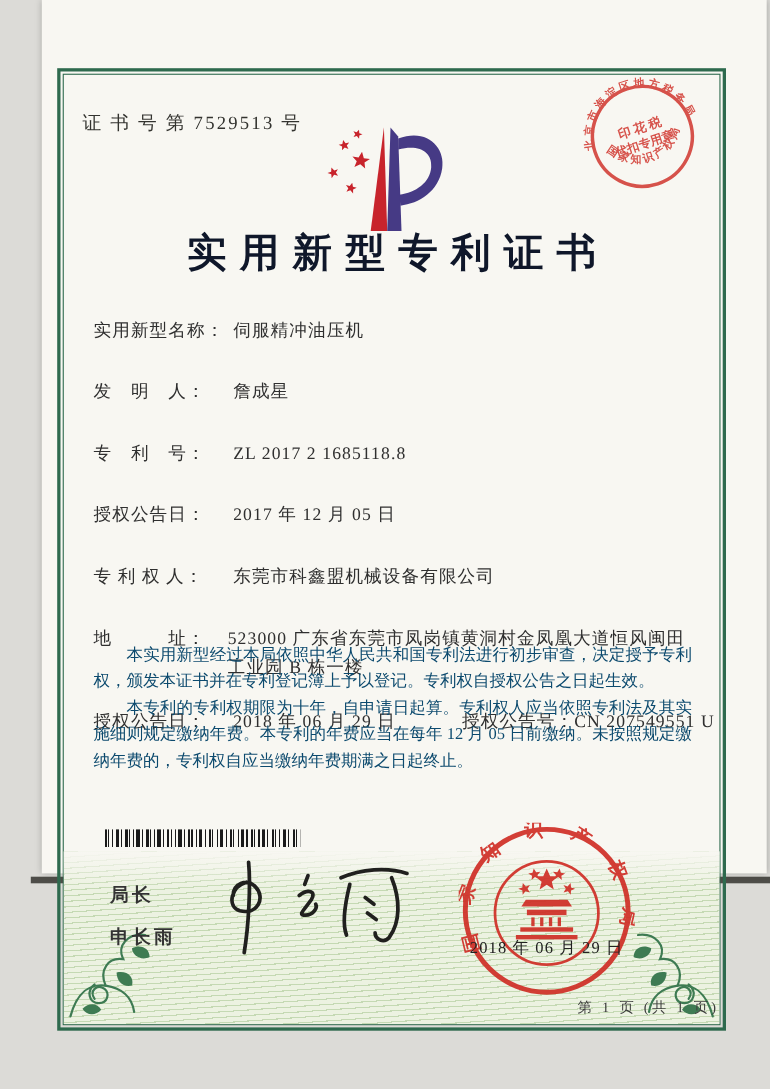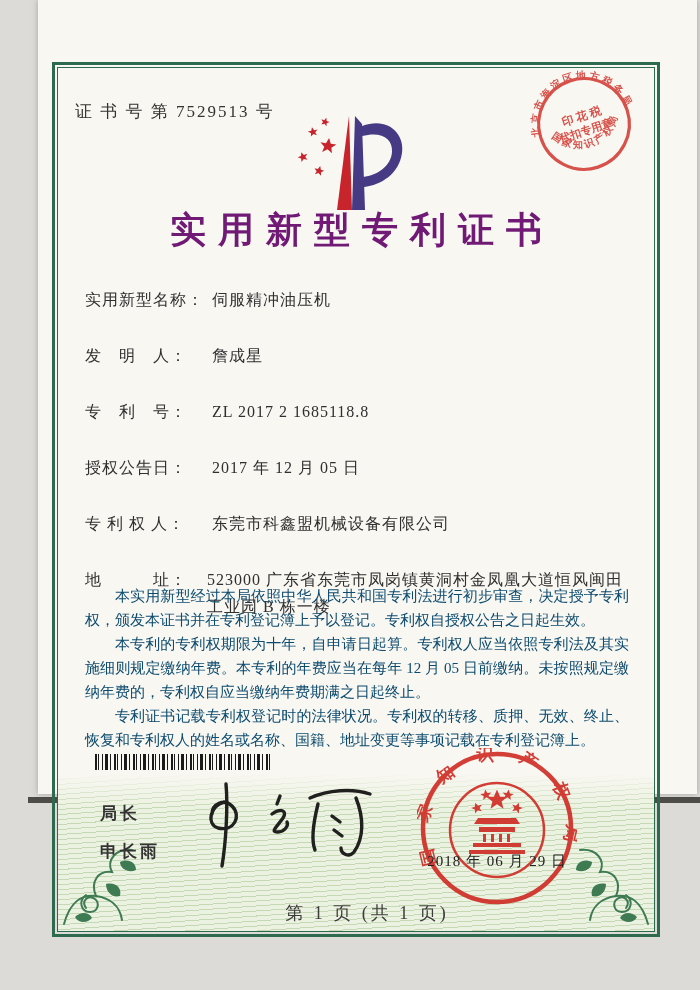--- a/index.html
+++ b/index.html
@@ -13,21 +13,21 @@
   .frame-inner{position:absolute;inset:2px;border:1px solid #2e6a4e;}
   .content{position:absolute;inset:0;}
 
   .cert-number{position:absolute;left:17px;top:32px;font-size:17px;letter-spacing:2px;color:#33332f;}
 
   .logo{position:absolute;left:234px;top:40px;width:120px;height:110px;}
 
   .tax-stamp{position:absolute;left:468px;top:-2px;width:116px;height:116px;transform:rotate(-18deg);opacity:.88;}
 
   .title{position:absolute;left:0;right:0;top:138px;text-align:center;font-size:36px;font-weight:bold;
-         letter-spacing:12px;text-indent:12px;color:#701a75;}
+         letter-spacing:12px;text-indent:12px;color:#0f172a;}
 
   .fields{position:absolute;left:27px;right:25px;top:222px;font-size:16px;letter-spacing:1px;}
   .frow{margin-bottom:35px;white-space:nowrap;}
   .flabel{display:inline-block;width:122px;}
   .addr-line2{margin-left:122px;margin-top:6px;}
   .frow.addr{margin-bottom:28px;}
   .grant-row{position:relative;white-space:nowrap;}
   .grant-right{position:absolute;left:335px;top:0;}
 
   .paragraphs{position:absolute;left:27px;right:25px;top:516px;font-size:15px;line-height:24px;
@@ -50,21 +50,21 @@
   .signer{position:absolute;left:42px;top:28px;font-family:"Liberation Sans","DejaVu Sans",sans-serif;
           font-weight:bold;font-size:17px;color:#333;letter-spacing:3px;}
   .signer .line{margin-bottom:15px;font-family:Liberation Serif, serif;}
   .signature-svg{position:absolute;left:128px;top:-2px;width:220px;height:104px;}
   .cnipa-seal{position:absolute;left:359px;top:-26px;width:160px;height:160px;opacity:.9;}
   .seal-date{position:absolute;left:349px;top:78px;width:180px;text-align:center;font-size:15px;
              letter-spacing:1px;color:#222;}
   .flourish{position:absolute;bottom:3px;width:80px;height:95px;}
   .flourish.left{left:3px;}
   .flourish.right{right:3px;transform:scaleX(-1);}
-  .page-footer{position:absolute;left:0;right:0;bottom:6px;text-align:center;font-size:18px;
+  .page-footer{position:absolute;left:0;right:0;bottom:6px;text-align:right;font-size:13px;
                letter-spacing:3px;color:#3c3c3c;padding-left:22px;}
 </style>
 </head>
 <body>
 
 <div class="page">
   <div class="scan-edge-bottom"></div>
   <div class="paper">
     <div class="frame">
       <div class="frame-inner">
@@ -126,26 +126,32 @@
               <span>2017 年 12 月 05 日</span>
             </div>
             <div class="frow">
               <span class="flabel">专 利 权 人：</span>
               <span>东莞市科鑫盟机械设备有限公司</span>
             </div>
             <div class="frow addr">
               <span class="flabel">地　　　址：</span><span>523000 广东省东莞市凤岗镇黄洞村金凤凰大道恒风闽田</span>
               <div class="addr-line2">工业园 B 栋一楼</div>
             </div>
+            <div class="frow grant-row">
+              <span class="flabel">授权公告日：</span>
+              <span>2018 年 06 月 29 日</span>
+              <span class="grant-right">
+                <span>授权公告号：</span><span>CN 207549551 U</span>
+              </span>
+            </div>
           </div>
 
           <div class="paragraphs">
             <p>本实用新型经过本局依照中华人民共和国专利法进行初步审查，决定授予专利权，颁发本证书并在专利登记簿上予以登记。专利权自授权公告之日起生效。</p>
             <p>本专利的专利权期限为十年，自申请日起算。专利权人应当依照专利法及其实施细则规定缴纳年费。本专利的年费应当在每年 12 月 05 日前缴纳。未按照规定缴纳年费的，专利权自应当缴纳年费期满之日起终止。</p>
-            <p>专利证书记载专利权登记时的法律状况。专利权的转移、质押、无效、终止、恢复和专利权人的姓名或名称、国籍、地址变更等事项记载在专利登记簿上。</p>
           </div>
 
           <div class="barcode"></div>
 
           <div class="green-zone">
 
             <svg class="flourish left" viewBox="0 0 80 95">
               <g stroke="#3e7b53" fill="none" stroke-width="2" stroke-linecap="round">
                 <path d="M3,91 C9,69 21,61 35,63 C29,49 37,37 51,39 C45,27 55,15 71,17"></path>
                 <path d="M35,63 C49,65 59,73 61,87"></path>

